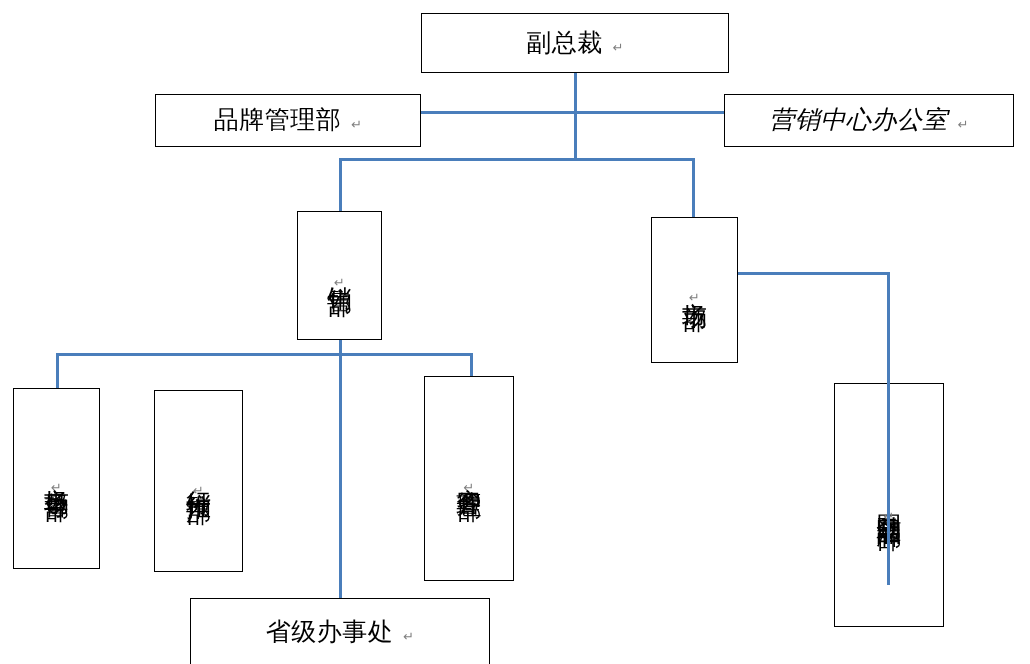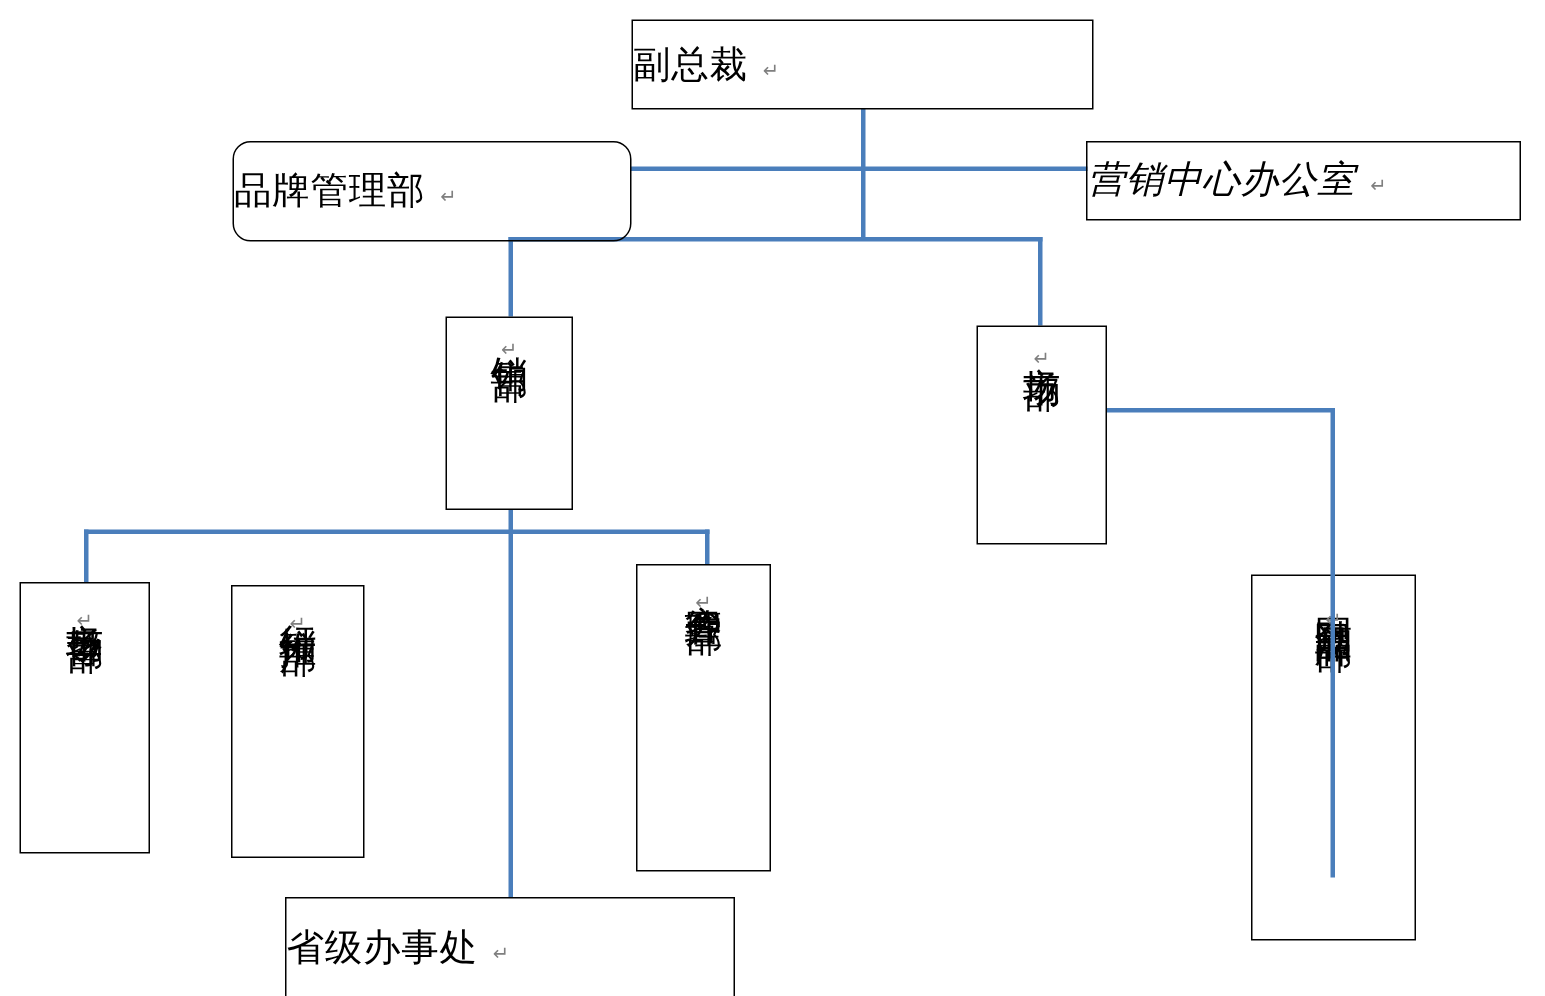--- a/index.html
+++ b/index.html
@@ -19,20 +19,21 @@
     overflow: hidden;
   }
 
   
   .node {
     position: absolute;
     box-sizing: border-box;
     border: 1px solid #000000;
     background: transparent;
     display: flex;
+    justify-content: center;
   }
   .node.horiz {
     align-items: center;
     flex-direction: row;
   }
   .node.vert {
     align-items: center;
     flex-direction: column;
     padding-top: 6px;
   }
@@ -97,21 +98,21 @@
   <div class="conn v" style="left:470px; top:353px; height:23px;"></div>
 
   <div class="conn h" style="left:738px; top:272px; width:152px;"></div>
   <div class="conn v overlay" style="left:887px; top:272px; height:313px;"></div>
 
   <div class="node horiz" style="left:421px; top:13px; width:308px; height:60px;">
     <span class="node-label">副总裁</span>
     <span class="pilcrow">↵</span>
   </div>
 
-  <div class="node horiz" style="left:155px; top:94px; width:266px; height:67px;border-radius:12px;">
+  <div class="node horiz" style="left:155px; top:94px; width:266px; height:53px;">
     <span class="node-label">品牌管理部</span>
     <span class="pilcrow">↵</span>
   </div>
 
   <div class="node horiz" style="left:724px; top:94px; width:290px; height:53px;font-style:italic;">
     <span class="node-label">营销中心办公室</span>
     <span class="pilcrow">↵</span>
   </div>
 
   <div class="node vert" style="left:297px; top:211px; width:85px; height:129px;">

